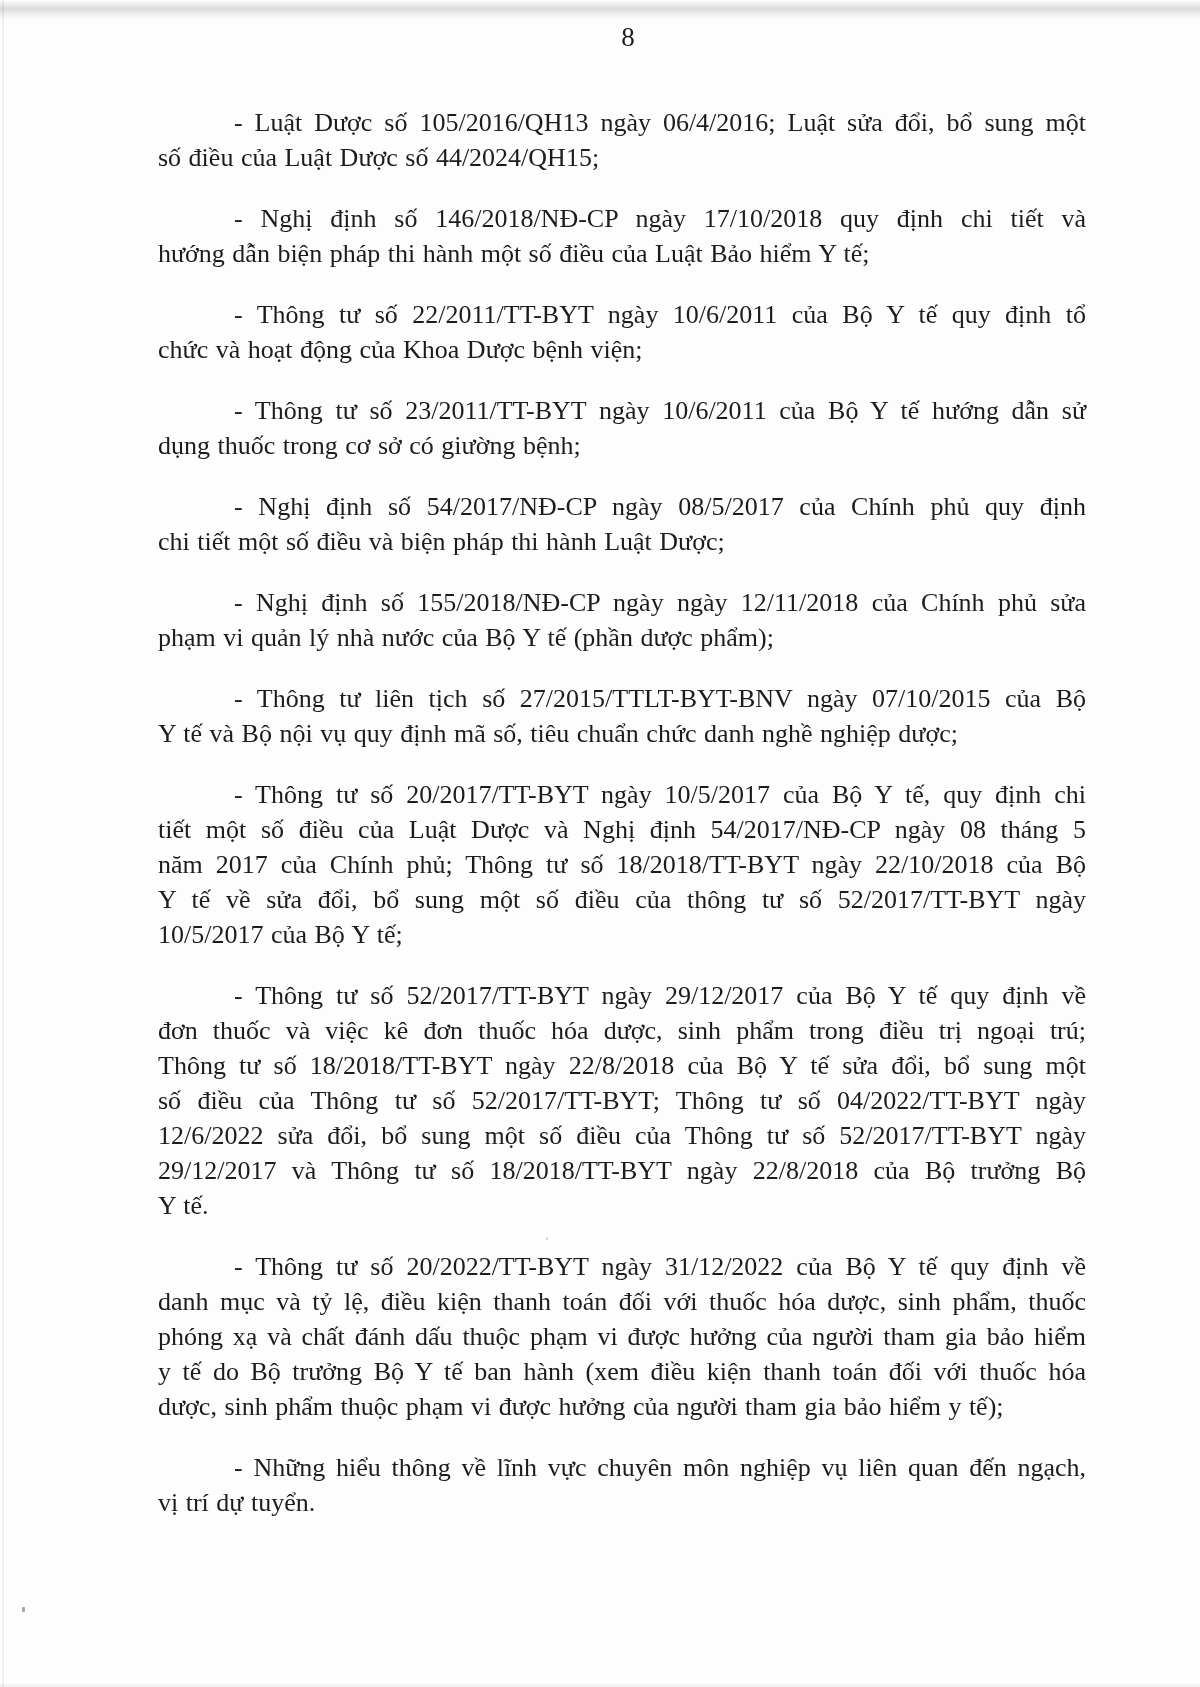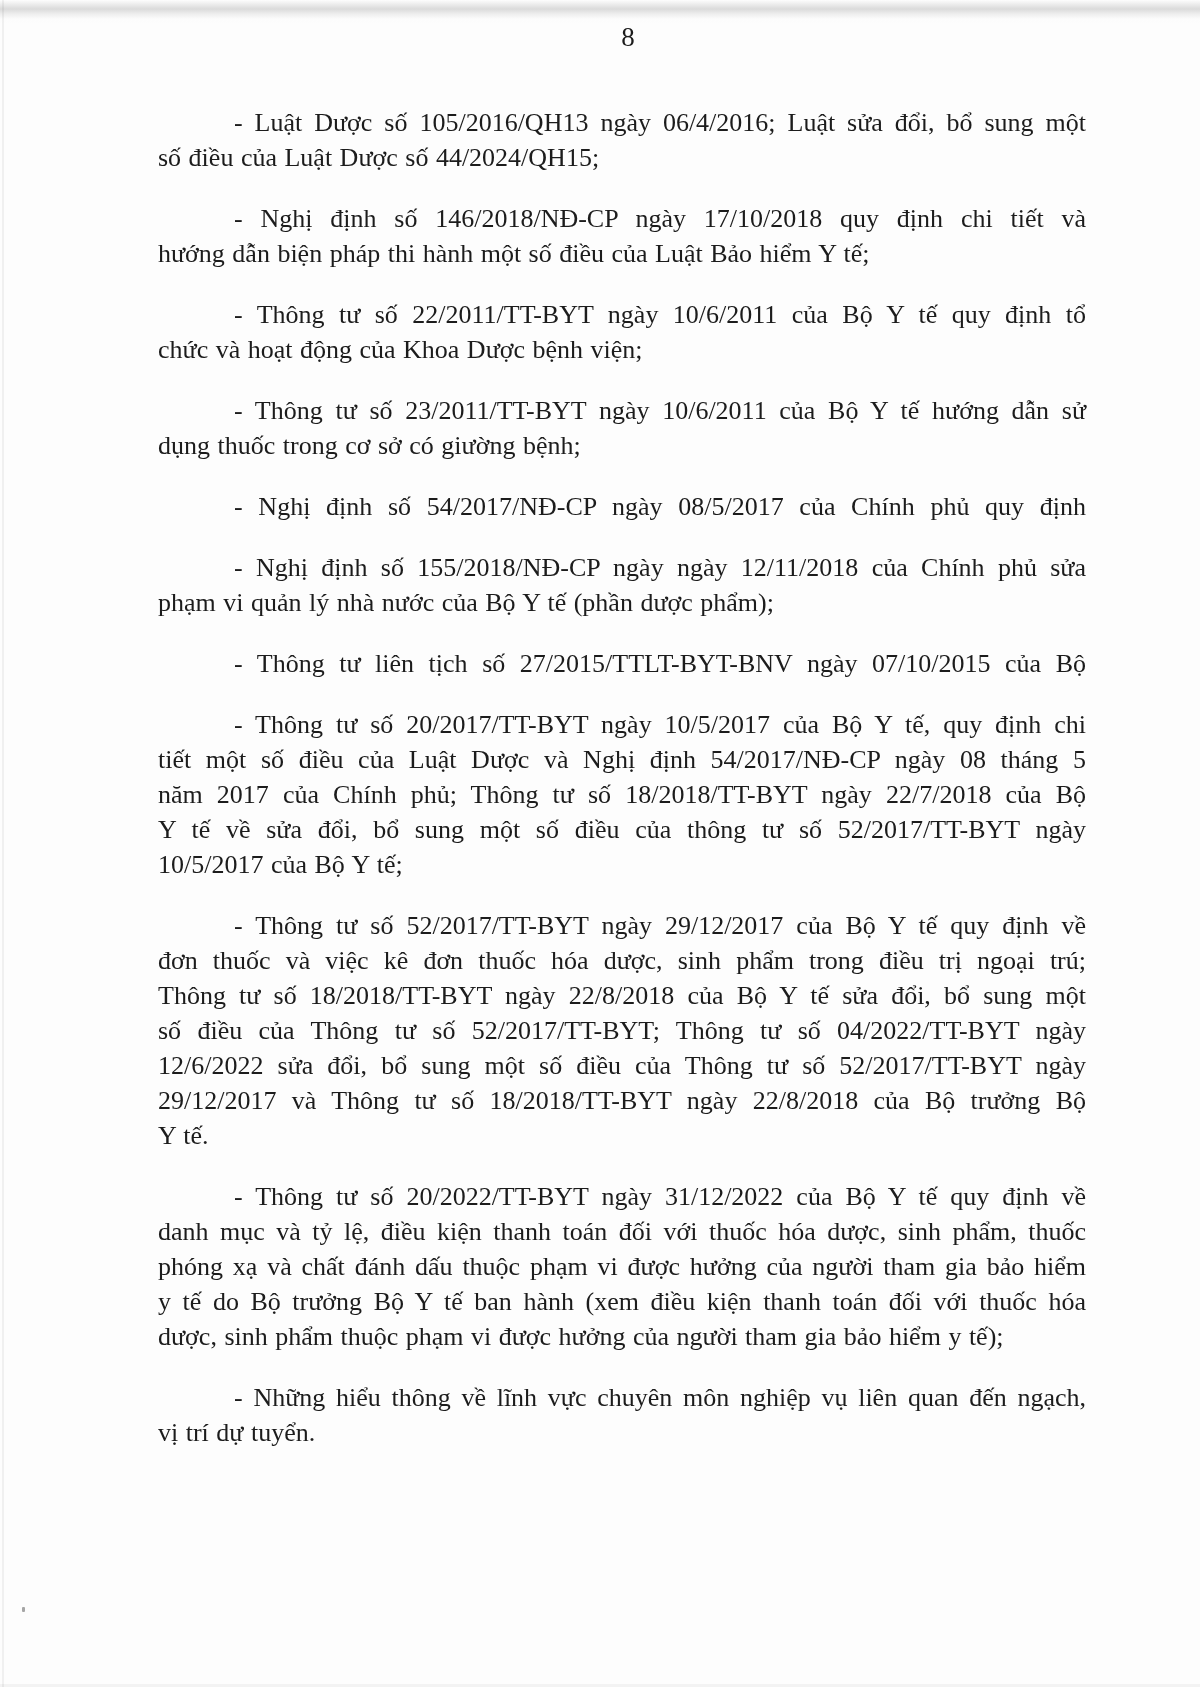--- a/index.html
+++ b/index.html
@@ -120,38 +120,40 @@
 
     <p class="para">
       </p>
       <div class="line first">- Thông tư số 23/2011/TT-BYT ngày 10/6/2011 của Bộ Y tế hướng dẫn sử</div>
       <div class="line last">dụng thuốc trong cơ sở có giường bệnh;</div>
     <p></p>
 
     <p class="para">
       </p>
       <div class="line first">- Nghị định số 54/2017/NĐ-CP ngày 08/5/2017 của Chính phủ quy định</div>
+      <div class="line last">chi tiết một số điều và biện pháp thi hành Luật Dược;</div>
     <p></p>
 
     <p class="para">
       </p>
       <div class="line first">- Nghị định số 155/2018/NĐ-CP ngày ngày 12/11/2018 của Chính phủ sửa</div>
       <div class="line last">phạm vi quản lý nhà nước của Bộ Y tế (phần dược phẩm);</div>
     <p></p>
 
     <p class="para">
       </p>
       <div class="line first">- Thông tư liên tịch số 27/2015/TTLT-BYT-BNV ngày 07/10/2015 của Bộ</div>
+      <div class="line last">Y tế và Bộ nội vụ quy định mã số, tiêu chuẩn chức danh nghề nghiệp dược;</div>
     <p></p>
 
     <p class="para">
       </p>
       <div class="line first">- Thông tư số 20/2017/TT-BYT ngày 10/5/2017 của Bộ Y tế, quy định chi</div>
       <div class="line">tiết một số điều của Luật Dược và Nghị định 54/2017/NĐ-CP ngày 08 tháng 5</div>
-      <div class="line">năm 2017 của Chính phủ; Thông tư số 18/2018/TT-BYT ngày 22/7/2018 của Bộ</div>
+      <div class="line">năm 2017 của Chính phủ; Thông tư số 18/2018/TT-BYT ngày 22/10/2018 của Bộ</div>
       <div class="line">Y tế về sửa đổi, bổ sung một số điều của thông tư số 52/2017/TT-BYT ngày</div>
       <div class="line last">10/5/2017 của Bộ Y tế;</div>
     <p></p>
 
     <p class="para">
       </p>
       <div class="line first">- Thông tư số 52/2017/TT-BYT ngày 29/12/2017 của Bộ Y tế quy định về</div>
       <div class="line">đơn thuốc và việc kê đơn thuốc hóa dược, sinh phẩm trong điều trị ngoại trú;</div>
       <div class="line">Thông tư số 18/2018/TT-BYT ngày 22/8/2018 của Bộ Y tế sửa đổi, bổ sung một</div>
       <div class="line">số điều của Thông tư số 52/2017/TT-BYT; Thông tư số 04/2022/TT-BYT ngày</div>

